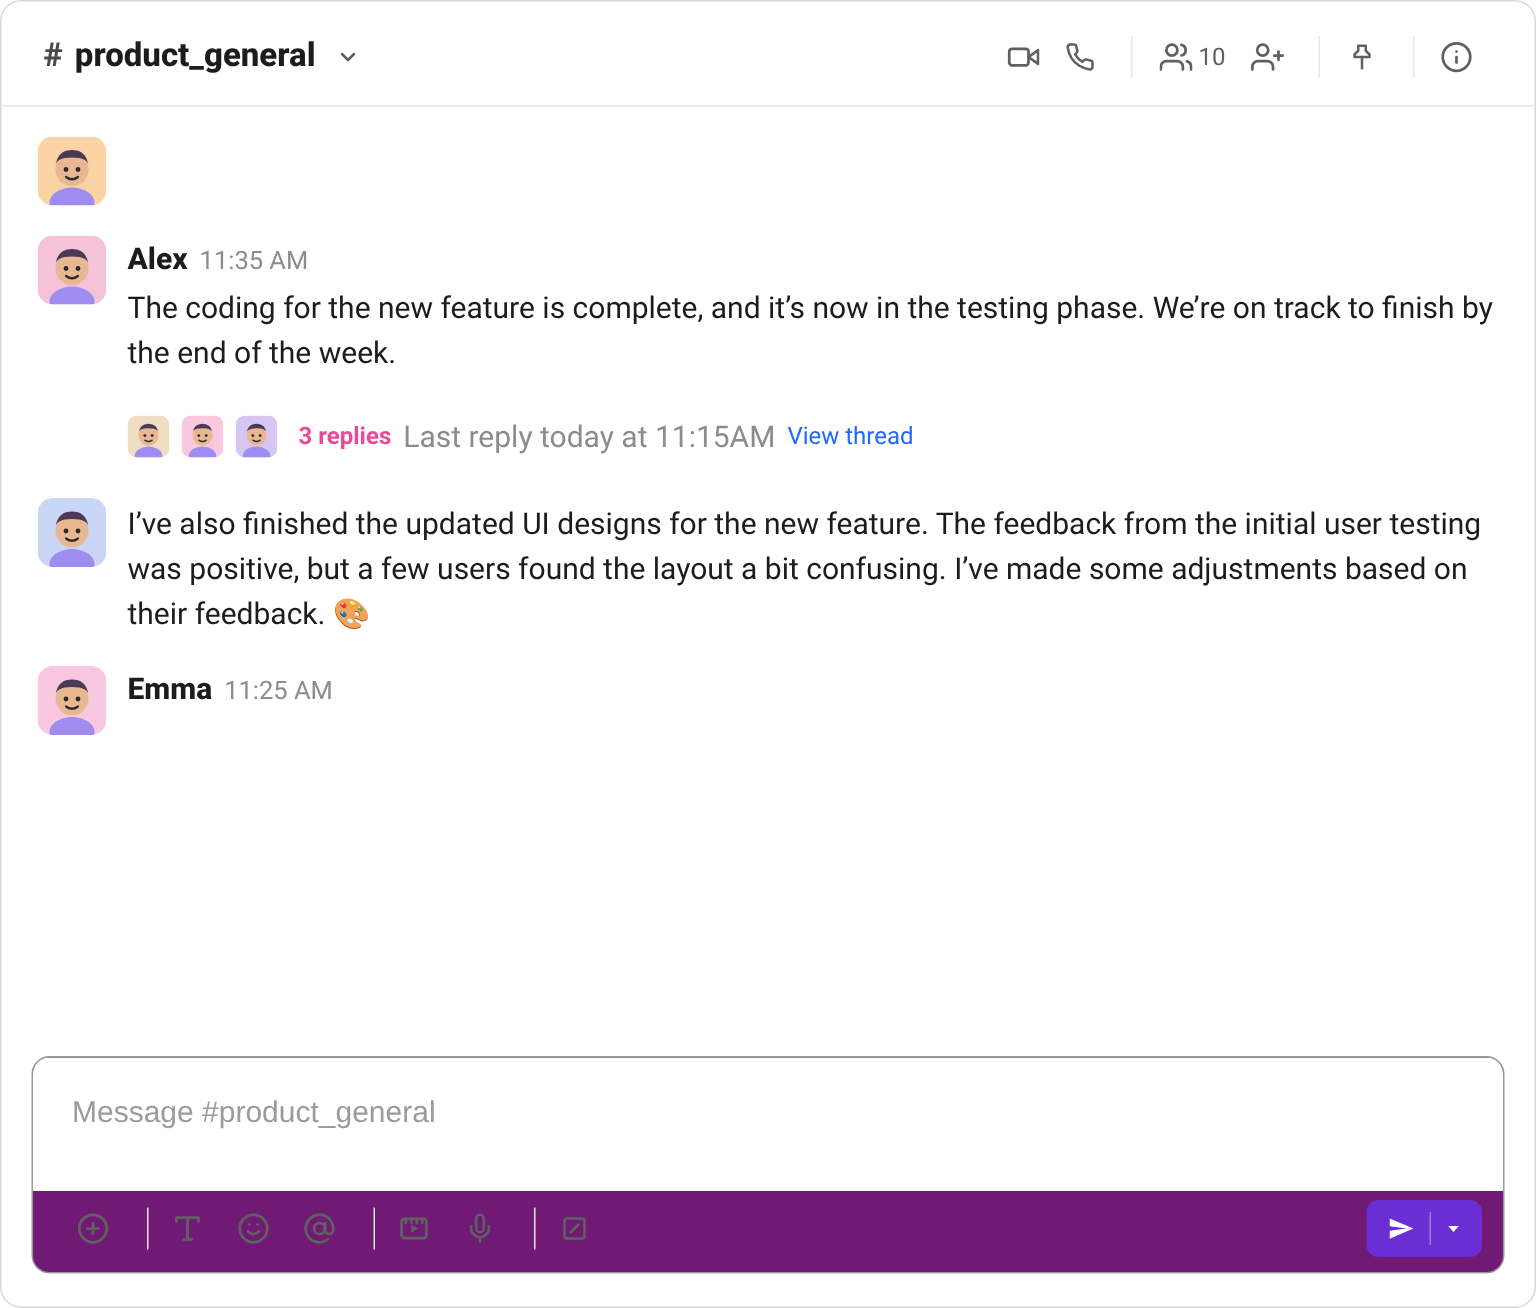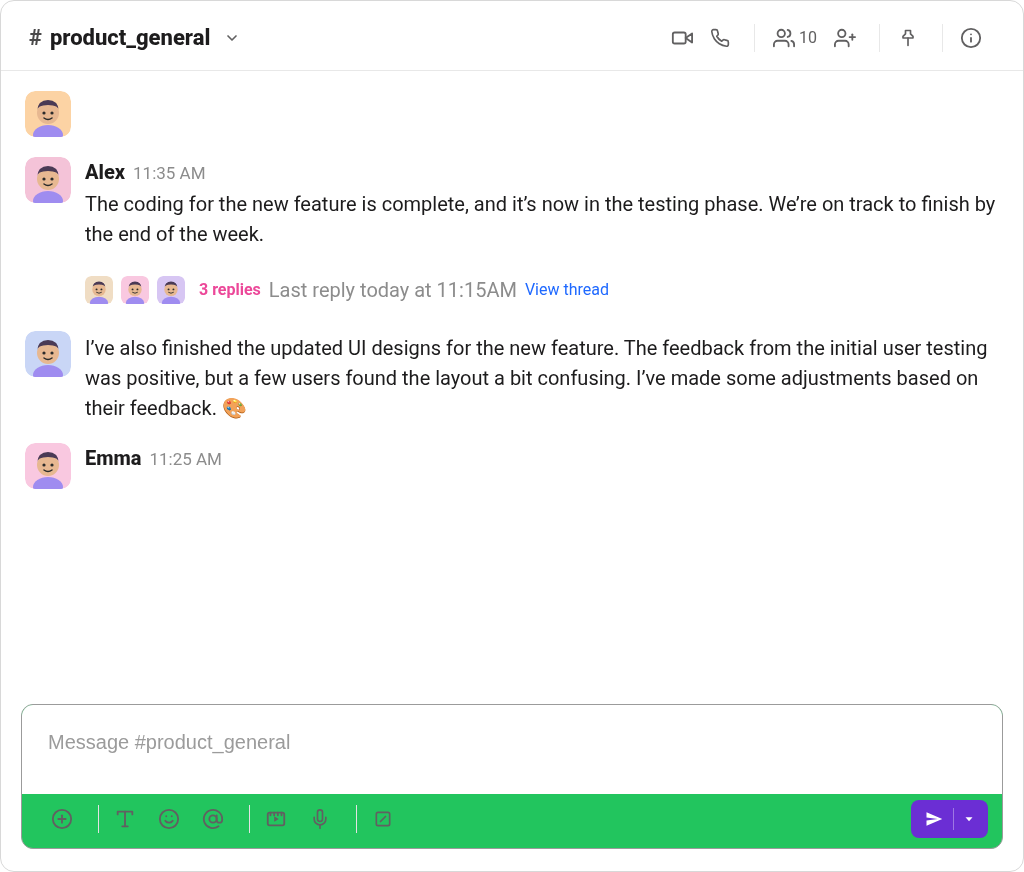--- a/index.html
+++ b/index.html
@@ -94,21 +94,21 @@
   .tav svg { width:28px; height:28px; display:block; }
   .replies { color: #ec4899; font-weight: 700; font-size: 16px; margin-left: 6px; }
   .lastreply { color: #8c8c8c; font-size: 20px; }
   .viewthread { color: #1f69ff; font-size: 16px; }
 
   
   .composer-wrap { padding: 4px 20px 22px 20px; }
   .composer {
     border: 1.5px solid #9b9b9b;
     border-radius: 12px;
-    background: #22c55e;
+    background: #701a75;
     overflow: hidden;
   }
   .composer-input {
     border: none;
     outline: none;
     width: 100%;
     font-size: 20px;
     padding: 26px 26px 40px 26px;
     color: #1d1c1d;
     resize: none;

